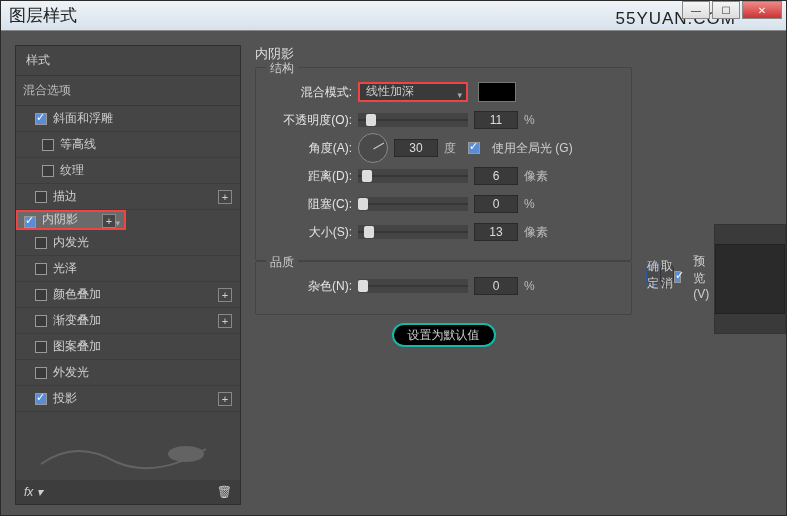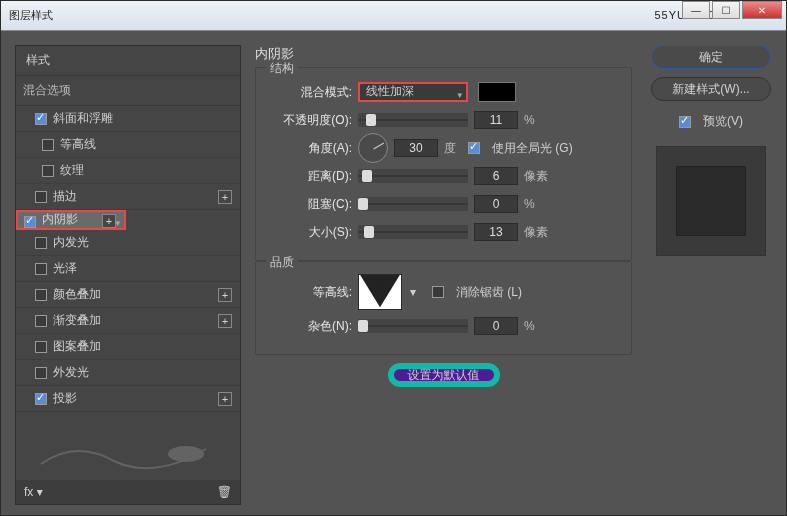--- a/index.html
+++ b/index.html
@@ -1,19 +1,19 @@
 <!DOCTYPE html>
 <html><head>
 <meta charset="utf-8">
 <style>
 *{box-sizing:border-box;margin:0;padding:0;font-family:"Microsoft YaHei",sans-serif;font-size:12px;color:#d0d0d0}
 body{background:#535353;width:787px;height:516px;overflow:hidden}
 .win{border:1px solid #2a2a2a;width:787px;height:516px;background:#535353;position:relative}
 .titlebar{height:30px;background:linear-gradient(#eef3f7,#d8e2ec);border-bottom:1px solid #888;display:flex;align-items:center;padding:0 8px;position:relative}
-.titlebar span{color:#222;font-size:11px}
+.titlebar span{color:#222;font-size:17px}
 .winbtns{position:absolute;right:4px;top:0;display:flex}
 .winbtn{width:28px;height:18px;margin-left:2px;border:1px solid #888;background:linear-gradient(#f5f5f5,#ddd);display:flex;align-items:center;justify-content:center;font-size:10px;color:#333}
 .winbtn.close{background:linear-gradient(#e88,#c33);color:#fff;width:40px}
 .watermark{position:absolute;right:50px;top:8px;color:#777;font-size:10px;letter-spacing:1px}
 .body{display:flex;padding:14px 10px 10px 14px;gap:14px;height:calc(100% - 30px)}
 .left{width:226px;background:#454545;border:1px solid #2f2f2f;position:relative}
 .lhdr{padding:6px 10px;border-bottom:1px solid #393939;color:#ccc}
 .lsub{padding:6px 7px;border-bottom:1px solid #393939;color:#bbb}
 .litem{display:flex;align-items:center;padding:0 19px;height:26px;border-bottom:1px solid #3d3d3d;position:relative}
 .litem.sel{background:#6a6a6a}
@@ -34,23 +34,23 @@
 .swatch{width:38px;height:20px;background:#000;border:1px solid #777;margin-left:4px}
 .slider{width:110px;height:14px;position:relative;background:linear-gradient(to bottom,#444 6px,#2a2a2a 7px,#444 8px)}
 .knob{position:absolute;top:1px;width:10px;height:12px;background:#ddd;border-radius:2px}
 .num{width:44px;height:18px;background:#3a3a3a;border:1px solid #2a2a2a;text-align:center;line-height:16px;color:#ddd}
 .unit{color:#bbb}
 .dial{width:30px;height:30px;border:1px solid #888;border-radius:50%;position:relative;background:#4a4a4a}
 .dial::after{content:"";position:absolute;width:1px;height:12px;background:#ccc;left:14px;top:3px;transform-origin:bottom;transform:rotate(60deg)}
 .contour{width:44px;height:36px;border:1px solid #2a2a2a;background:#222;position:relative;overflow:hidden}
 .contour::after{content:"";position:absolute;left:0;bottom:0;border-left:22px solid #fff;border-top:36px solid transparent}
 .contour::before{content:"";position:absolute;right:0;bottom:0;border-right:22px solid #fff;border-top:36px solid transparent}
-.btn{height:24px;padding:0 14px;background:#4c1d95;border:6px solid #14b8a6;border-radius:12px;display:inline-flex;align-items:center;justify-content:center;margin:0 4px}
+.btn{height:24px;padding:0 14px;background:#000000;border:2px solid #14b8a6;border-radius:12px;display:inline-flex;align-items:center;justify-content:center;margin:0 4px}
 .btnrow{display:flex;justify-content:center;margin-top:8px}
-.right{width:130px;display:flex;flex-direction:column;gap:8px;align-items:center}
+.right{width:130px;display:flex;flex-direction:row;gap:0;align-items:center}
 .rbtn{width:120px;height:24px;border-radius:12px;border:1px solid #333;background:#4a4a4a;display:flex;align-items:center;justify-content:center}
 .rbtn.primary{border:1px solid #2a5aa0}
 .prev{display:flex;align-items:center;gap:6px;margin-top:4px}
 .prevbox{width:110px;height:110px;border:1px solid #333;background:#3a3a3a;margin-top:8px;display:flex;align-items:center;justify-content:center}
 .previn{width:70px;height:70px;background:#2a2a2a;border:1px solid #222}
 .deco{position:absolute;bottom:30px;left:20px;width:180px;height:40px;opacity:.3}
 .deco svg{width:100%;height:100%}
 </style>
 </head>
 <body>
@@ -124,21 +124,21 @@
             <div class="plus">+</div>
           </div>
         </div>
       <div class="deco">
         <svg viewBox="0 0 180 40">
             <path d="M5 30 Q 40 5 80 28 Q 120 45 170 15" stroke="#aaa" fill="none" stroke-width="2"></path>
             <ellipse cx="150" cy="20" rx="18" ry="8" fill="#aaa"></ellipse>
           </svg>
       </div>
       <div class="lfoot">
-        <span style="">fx ▾</span>
+        <span style="font-style:italic">fx ▾</span>
         <span>🗑</span>
       </div>
     </div>
     <div class="mid">
       <div class="gtitle">内阴影</div>
       <div class="grp">
         <div class="glabel">结构</div>
         <div class="row">
           <div class="rlabel">混合模式:</div>
           <div class="sel">
@@ -182,43 +182,36 @@
           <div class="rlabel">大小(S):</div>
           <div class="slider">
               <div class="knob" style="left:6px"></div>
             </div>
           <div class="num">13</div>
           <span class="unit">像素</span>
         </div>
       </div>
       <div class="grp">
         <div class="glabel">品质</div>
-        <div class="row" style="height:40px">
-          <div class="rlabel">等高线:</div>
-          <div class="contour"></div>
-          <span style="margin-left:2px">▾</span>
-          <div class="cb" style="margin-left:10px"></div>
-          <span>消除锯齿 (L)</span>
-        </div>
         <div class="row">
           <div class="rlabel">杂色(N):</div>
           <div class="slider">
               <div class="knob" style="left:0"></div>
             </div>
           <div class="num">0</div>
           <span class="unit">%</span>
         </div>
       </div>
       <div class="btnrow">
         <div class="btn">设置为默认值</div>
       </div>
     </div>
     <div class="right">
       <div class="rbtn primary">确定</div>
-      <div class="rbtn">新建样式(W)...</div>
+      <div class="rbtn">取消</div>
       <div class="prev">
         <div class="cb on"></div>
         <span>预览(V)</span>
       </div>
       <div class="prevbox">
           <div class="previn"></div>
         </div>
     </div>
   </div>
 </div>

